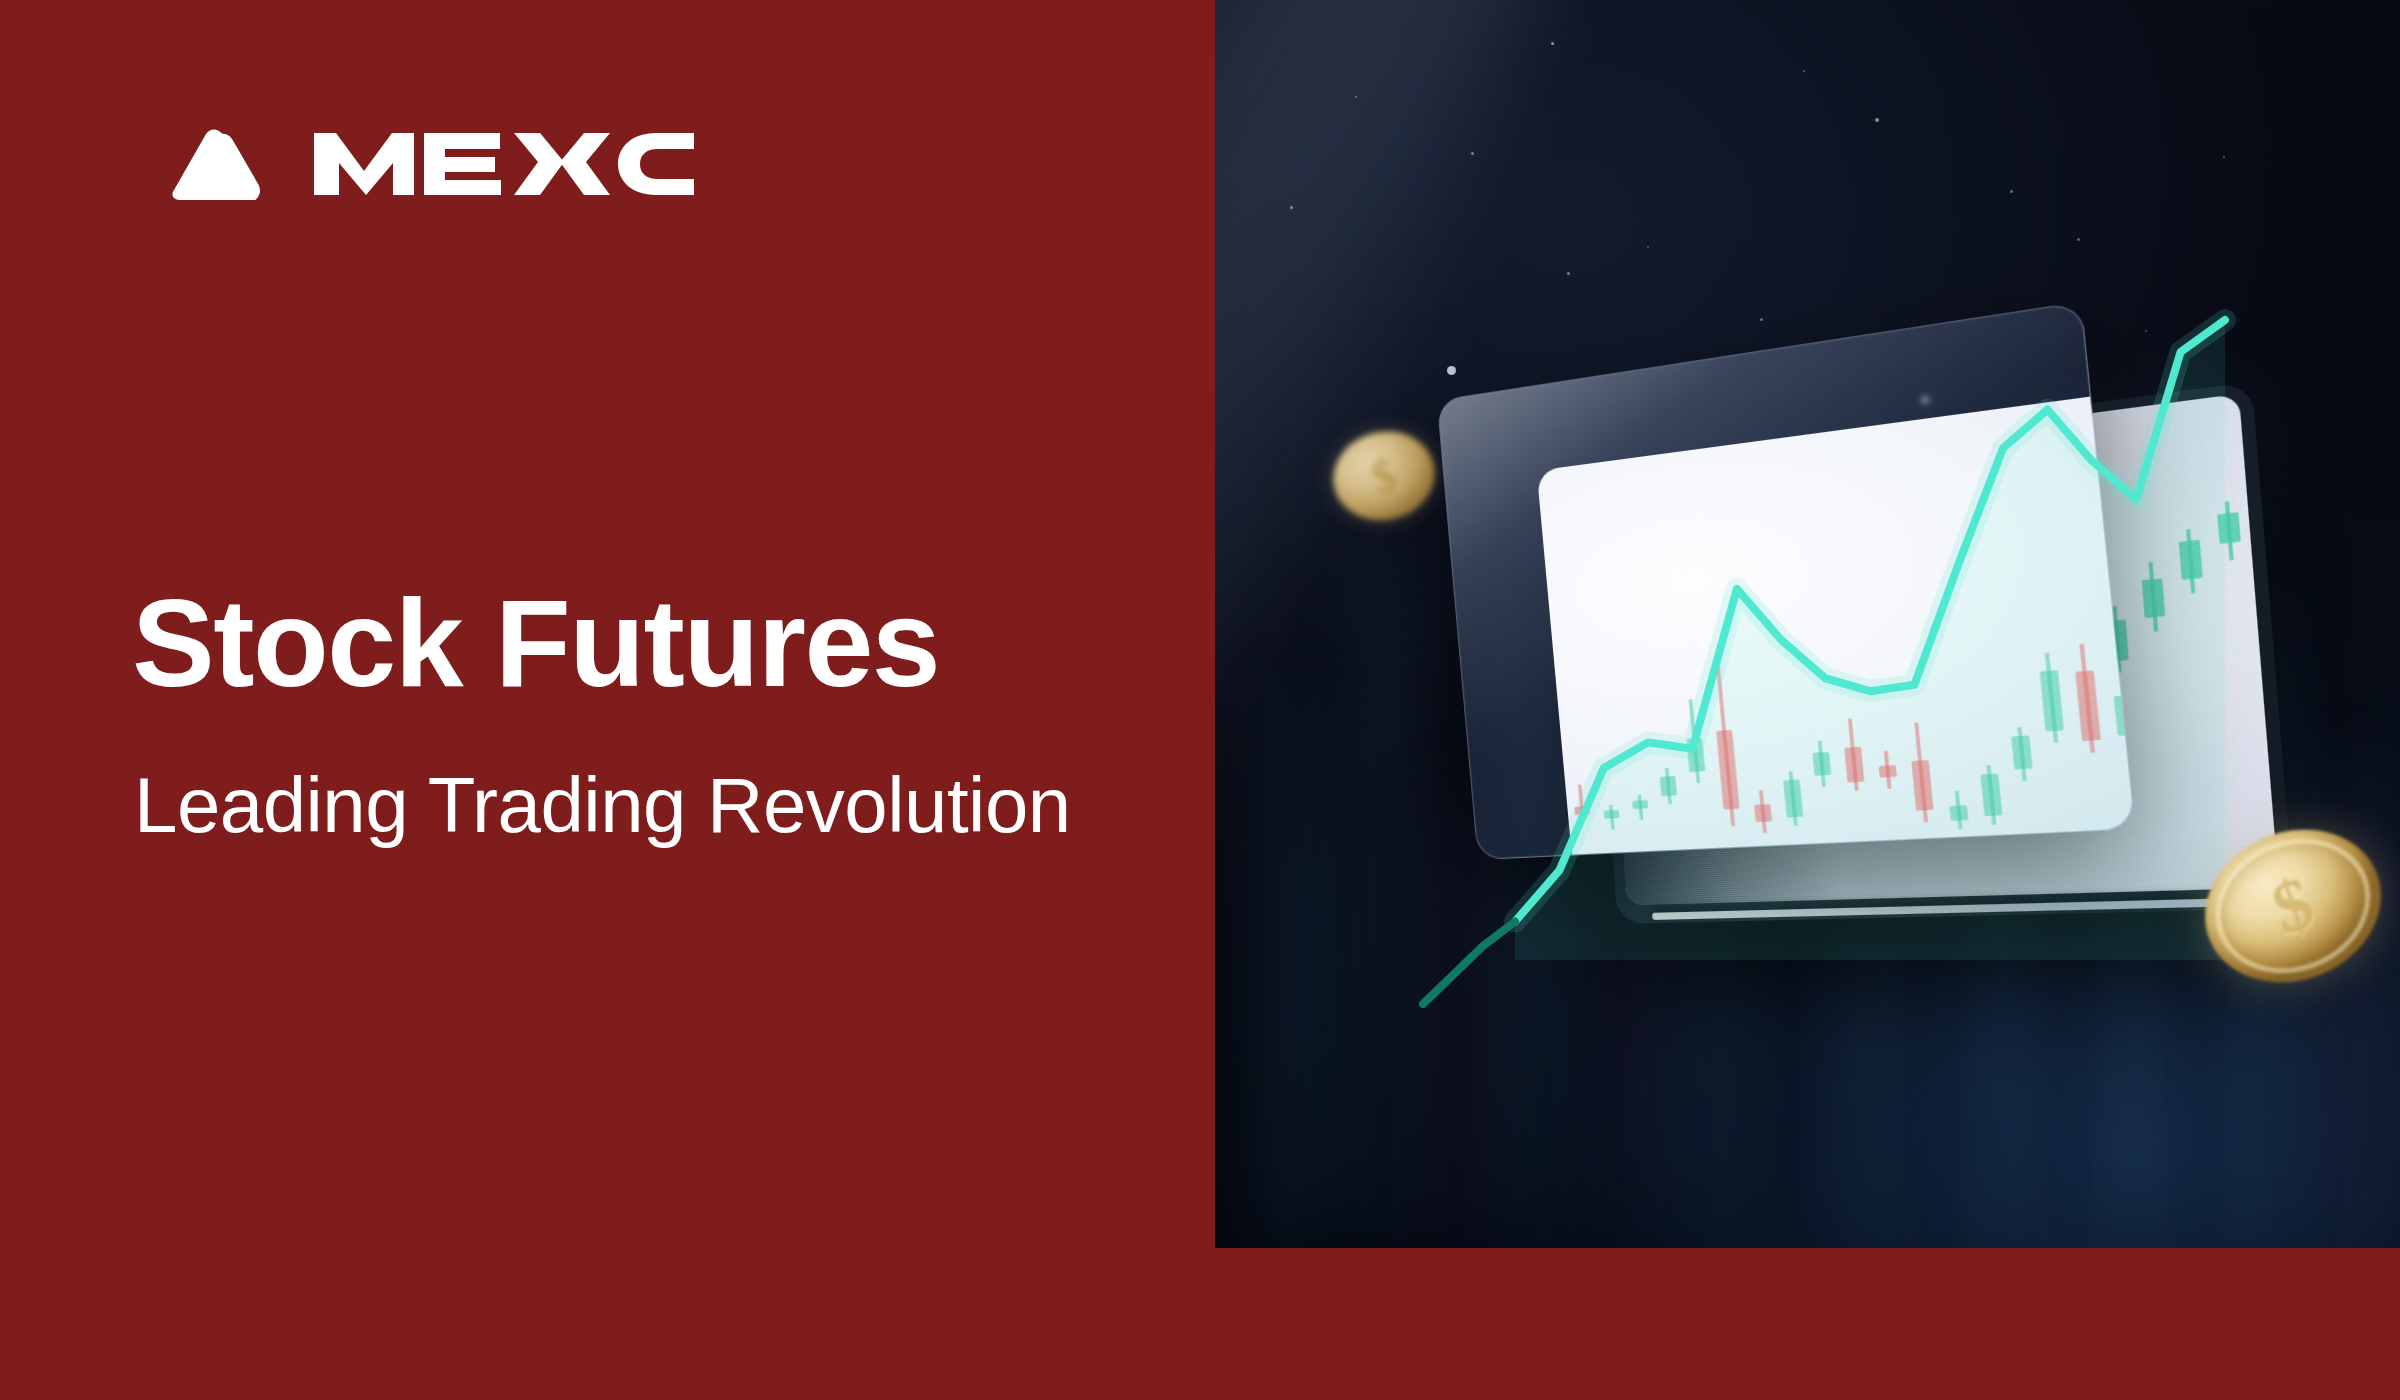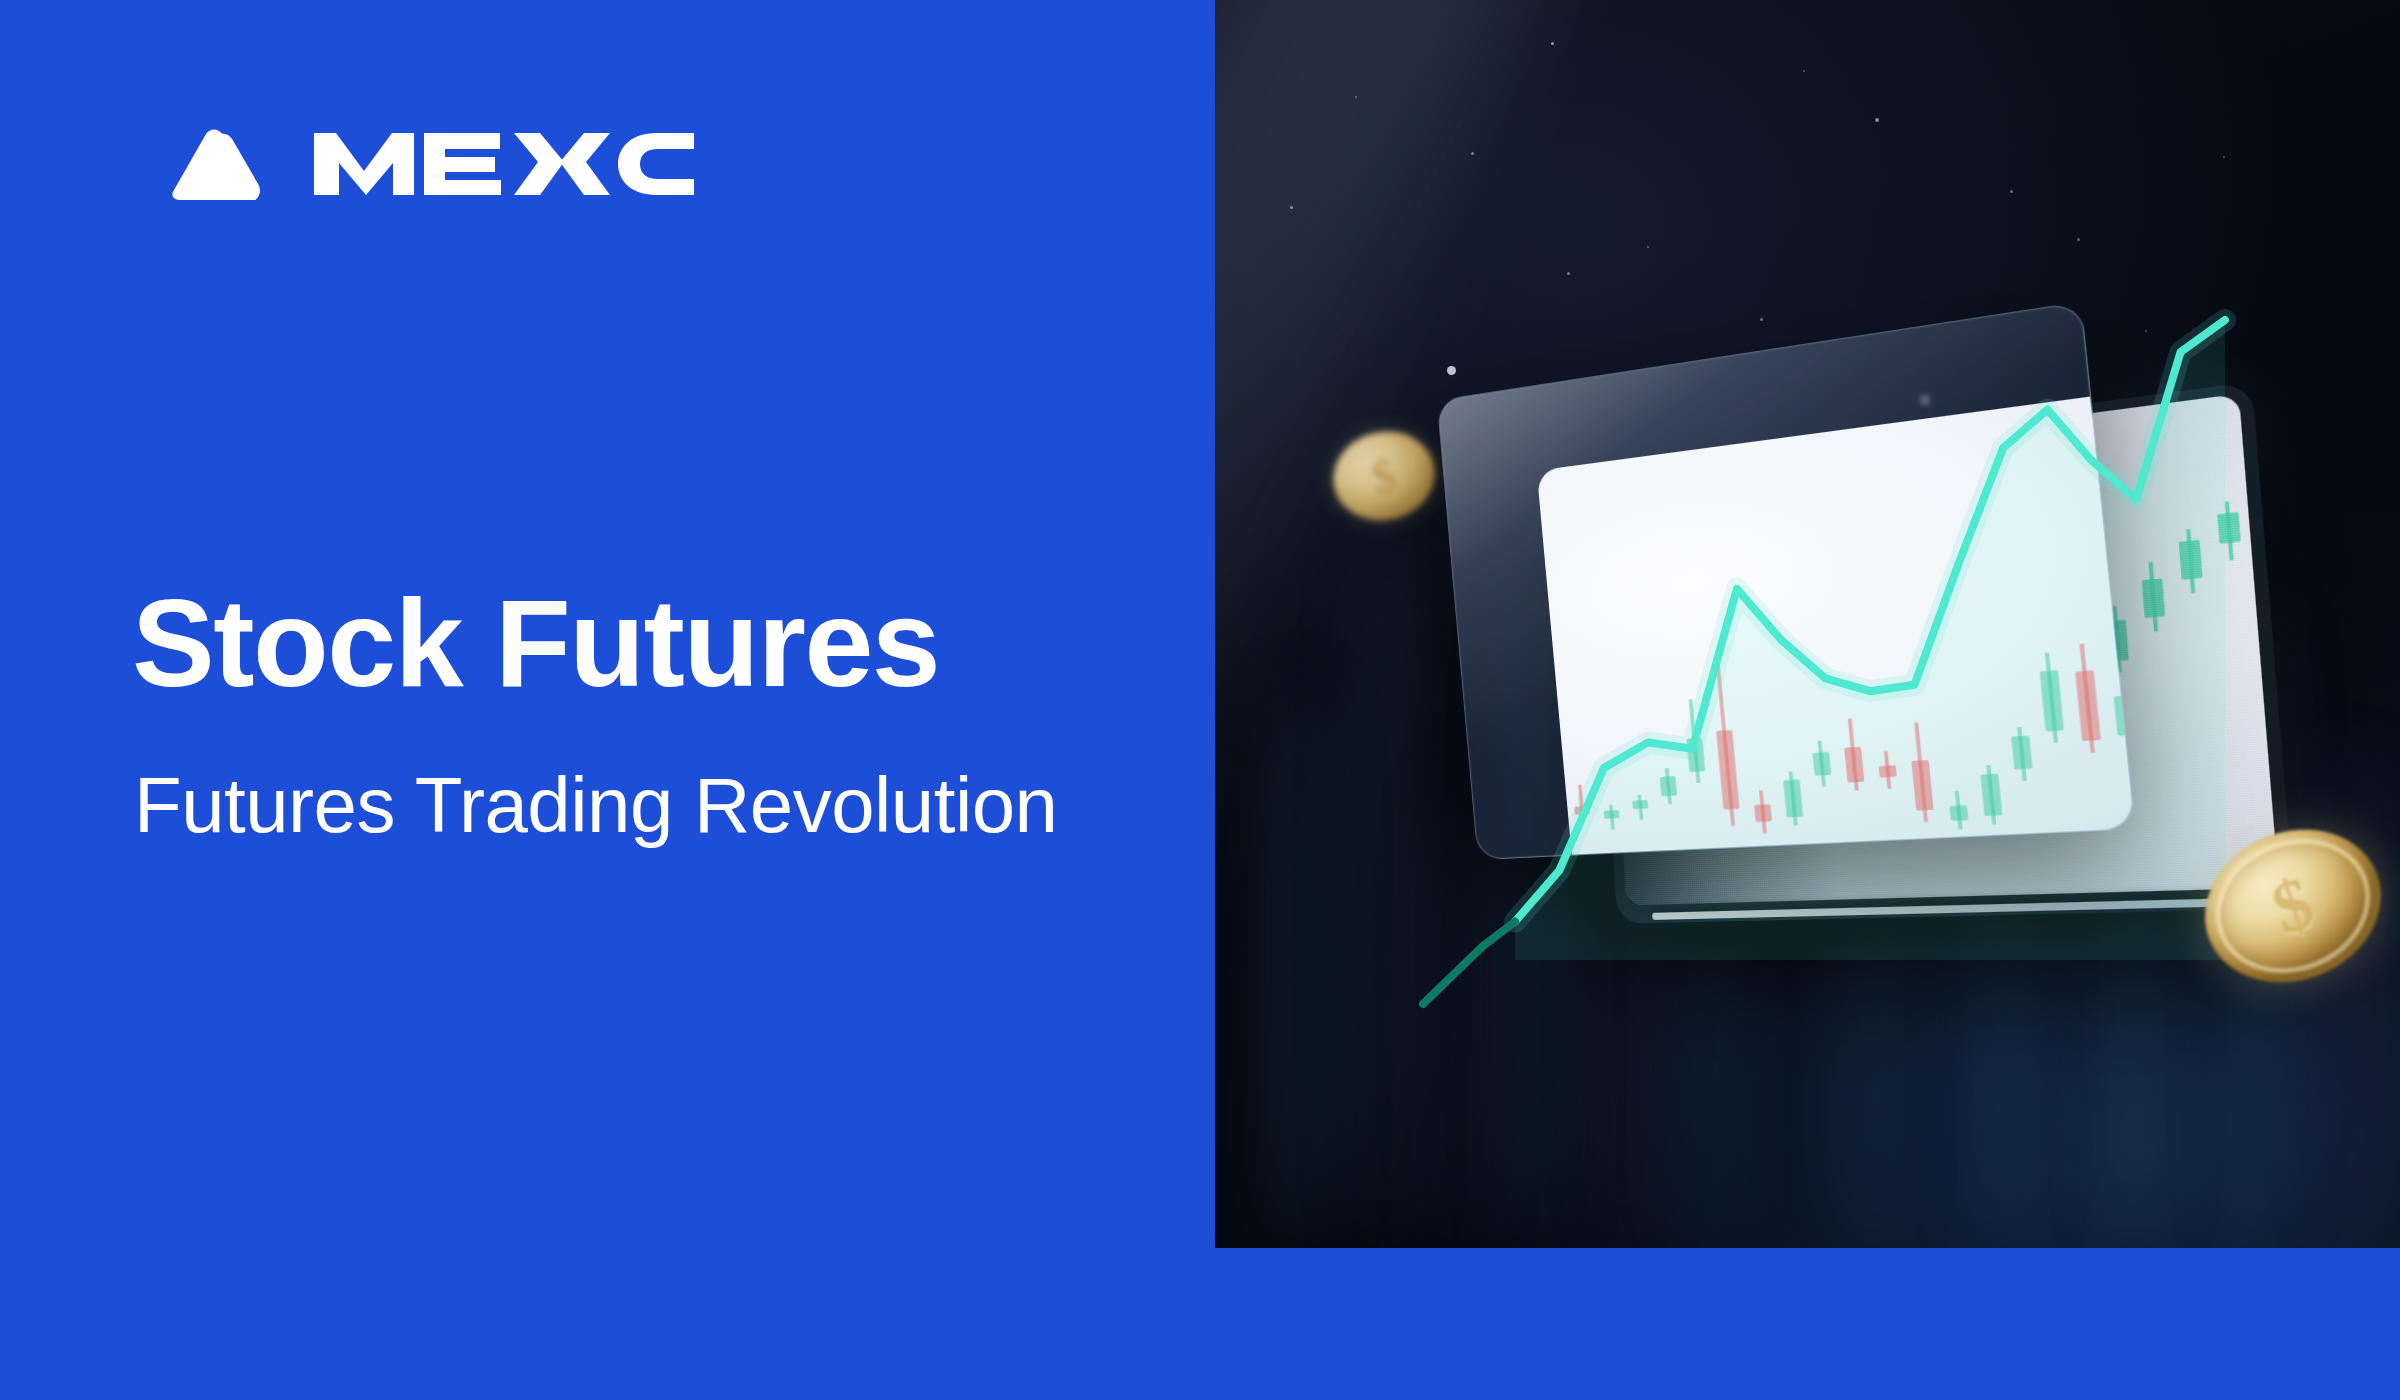--- a/index.html
+++ b/index.html
@@ -12,21 +12,21 @@
     height: 1400px;
     overflow: hidden;
     font-family: "Liberation Sans", sans-serif;
     -webkit-font-smoothing: antialiased;
   }
 
   #banner {
     position: relative;
     width: 2400px;
     height: 1400px;
-    background: #1d4ed8;
+    background: #7f1d1d;
     overflow: hidden;
   }
 
   
   .hero-panel {
     position: absolute;
     left: 1215px;
     top: 0;
     width: 1185px;
     height: 1248px;
@@ -437,15 +437,15 @@
       <path d="M110 4 h76 v16 h-55 v8 h50 v15 h-50 v8 h56 v15 h-77 Z" fill="#ffffff"></path>
 
       <path d="M200 4 h26 l24 29 -24 33 h-26 l24 -33 Z" fill="#ffffff"></path>
       <path d="M296 4 h-26 l-24 29 24 33 h26 l-24 -33 Z" fill="#ffffff"></path>
 
       <path d="M380 4 h-38 c-24 0 -38 14 -38 31 0 17 14 31 38 31 h38 v-16 h-36 c-12 0 -18 -6 -18 -15 0 -9 6 -15 18 -15 h36 Z" fill="#ffffff"></path>
     </svg>
   </div>
 
   <h1 class="headline">Stock Futures</h1>
-  <p class="subhead">Futures Trading Revolution</p>
+  <p class="subhead">Leading Trading Revolution</p>
 
 </div>
 
 </body></html>

